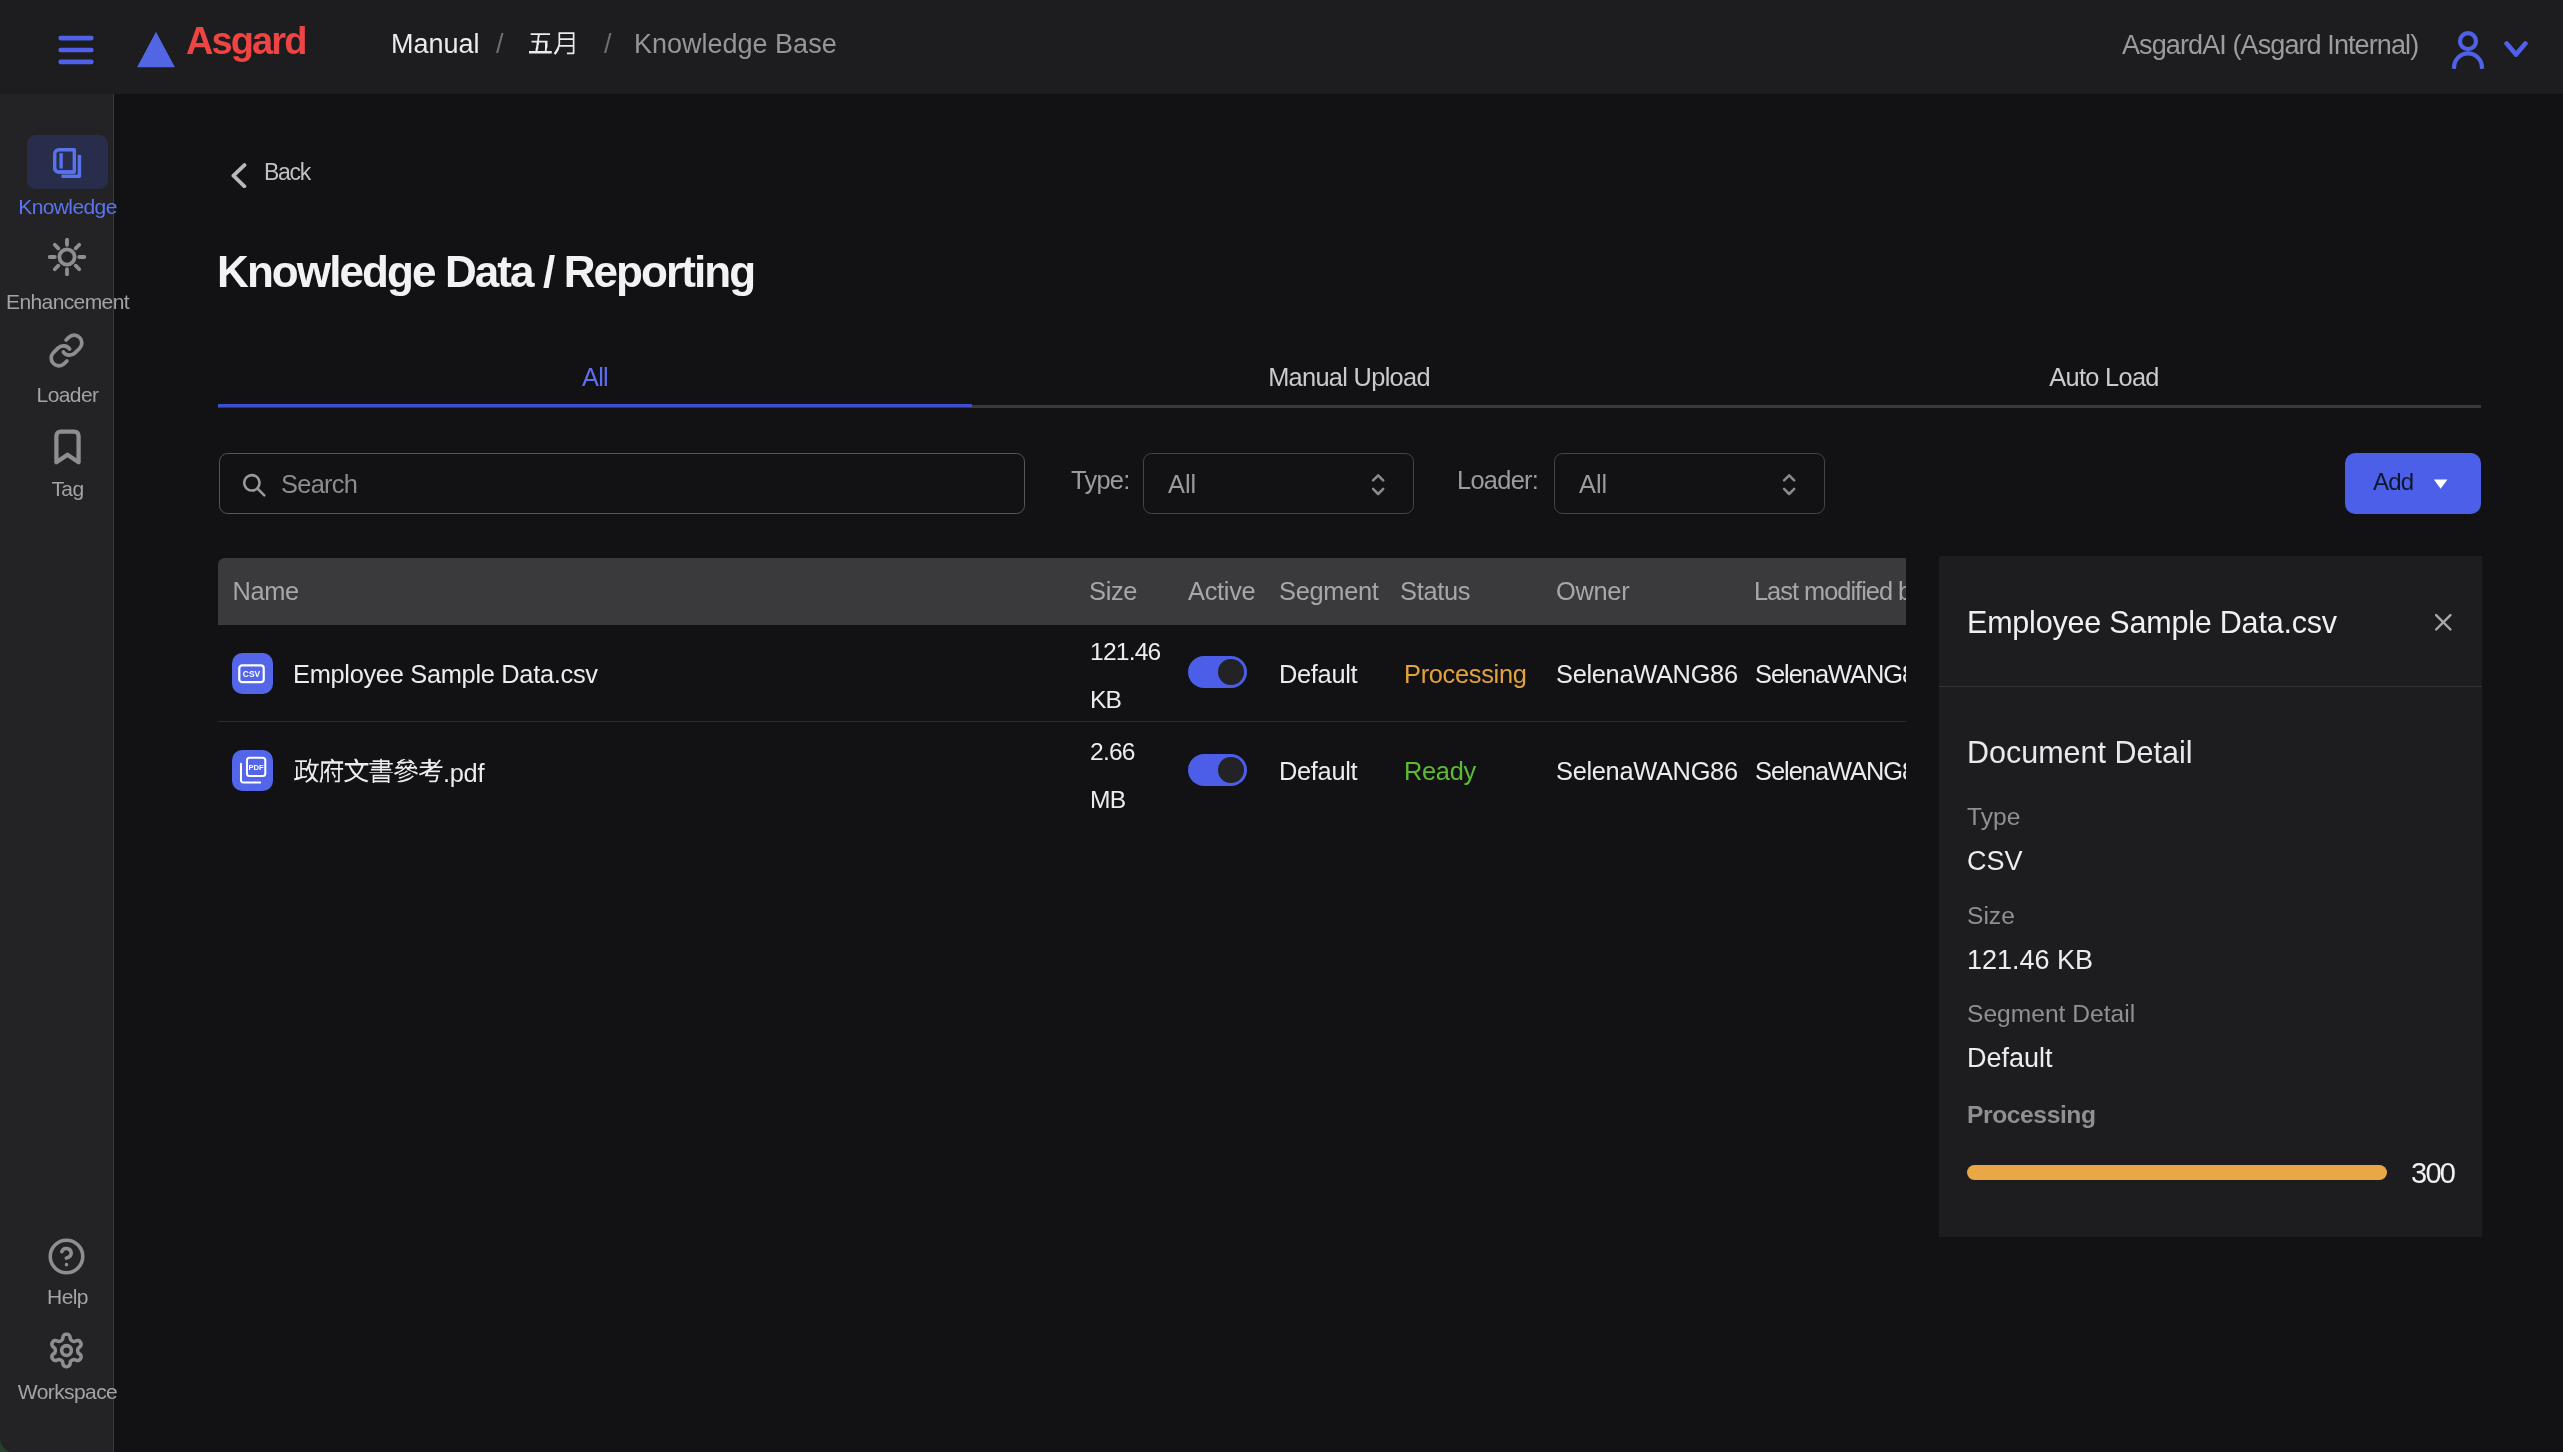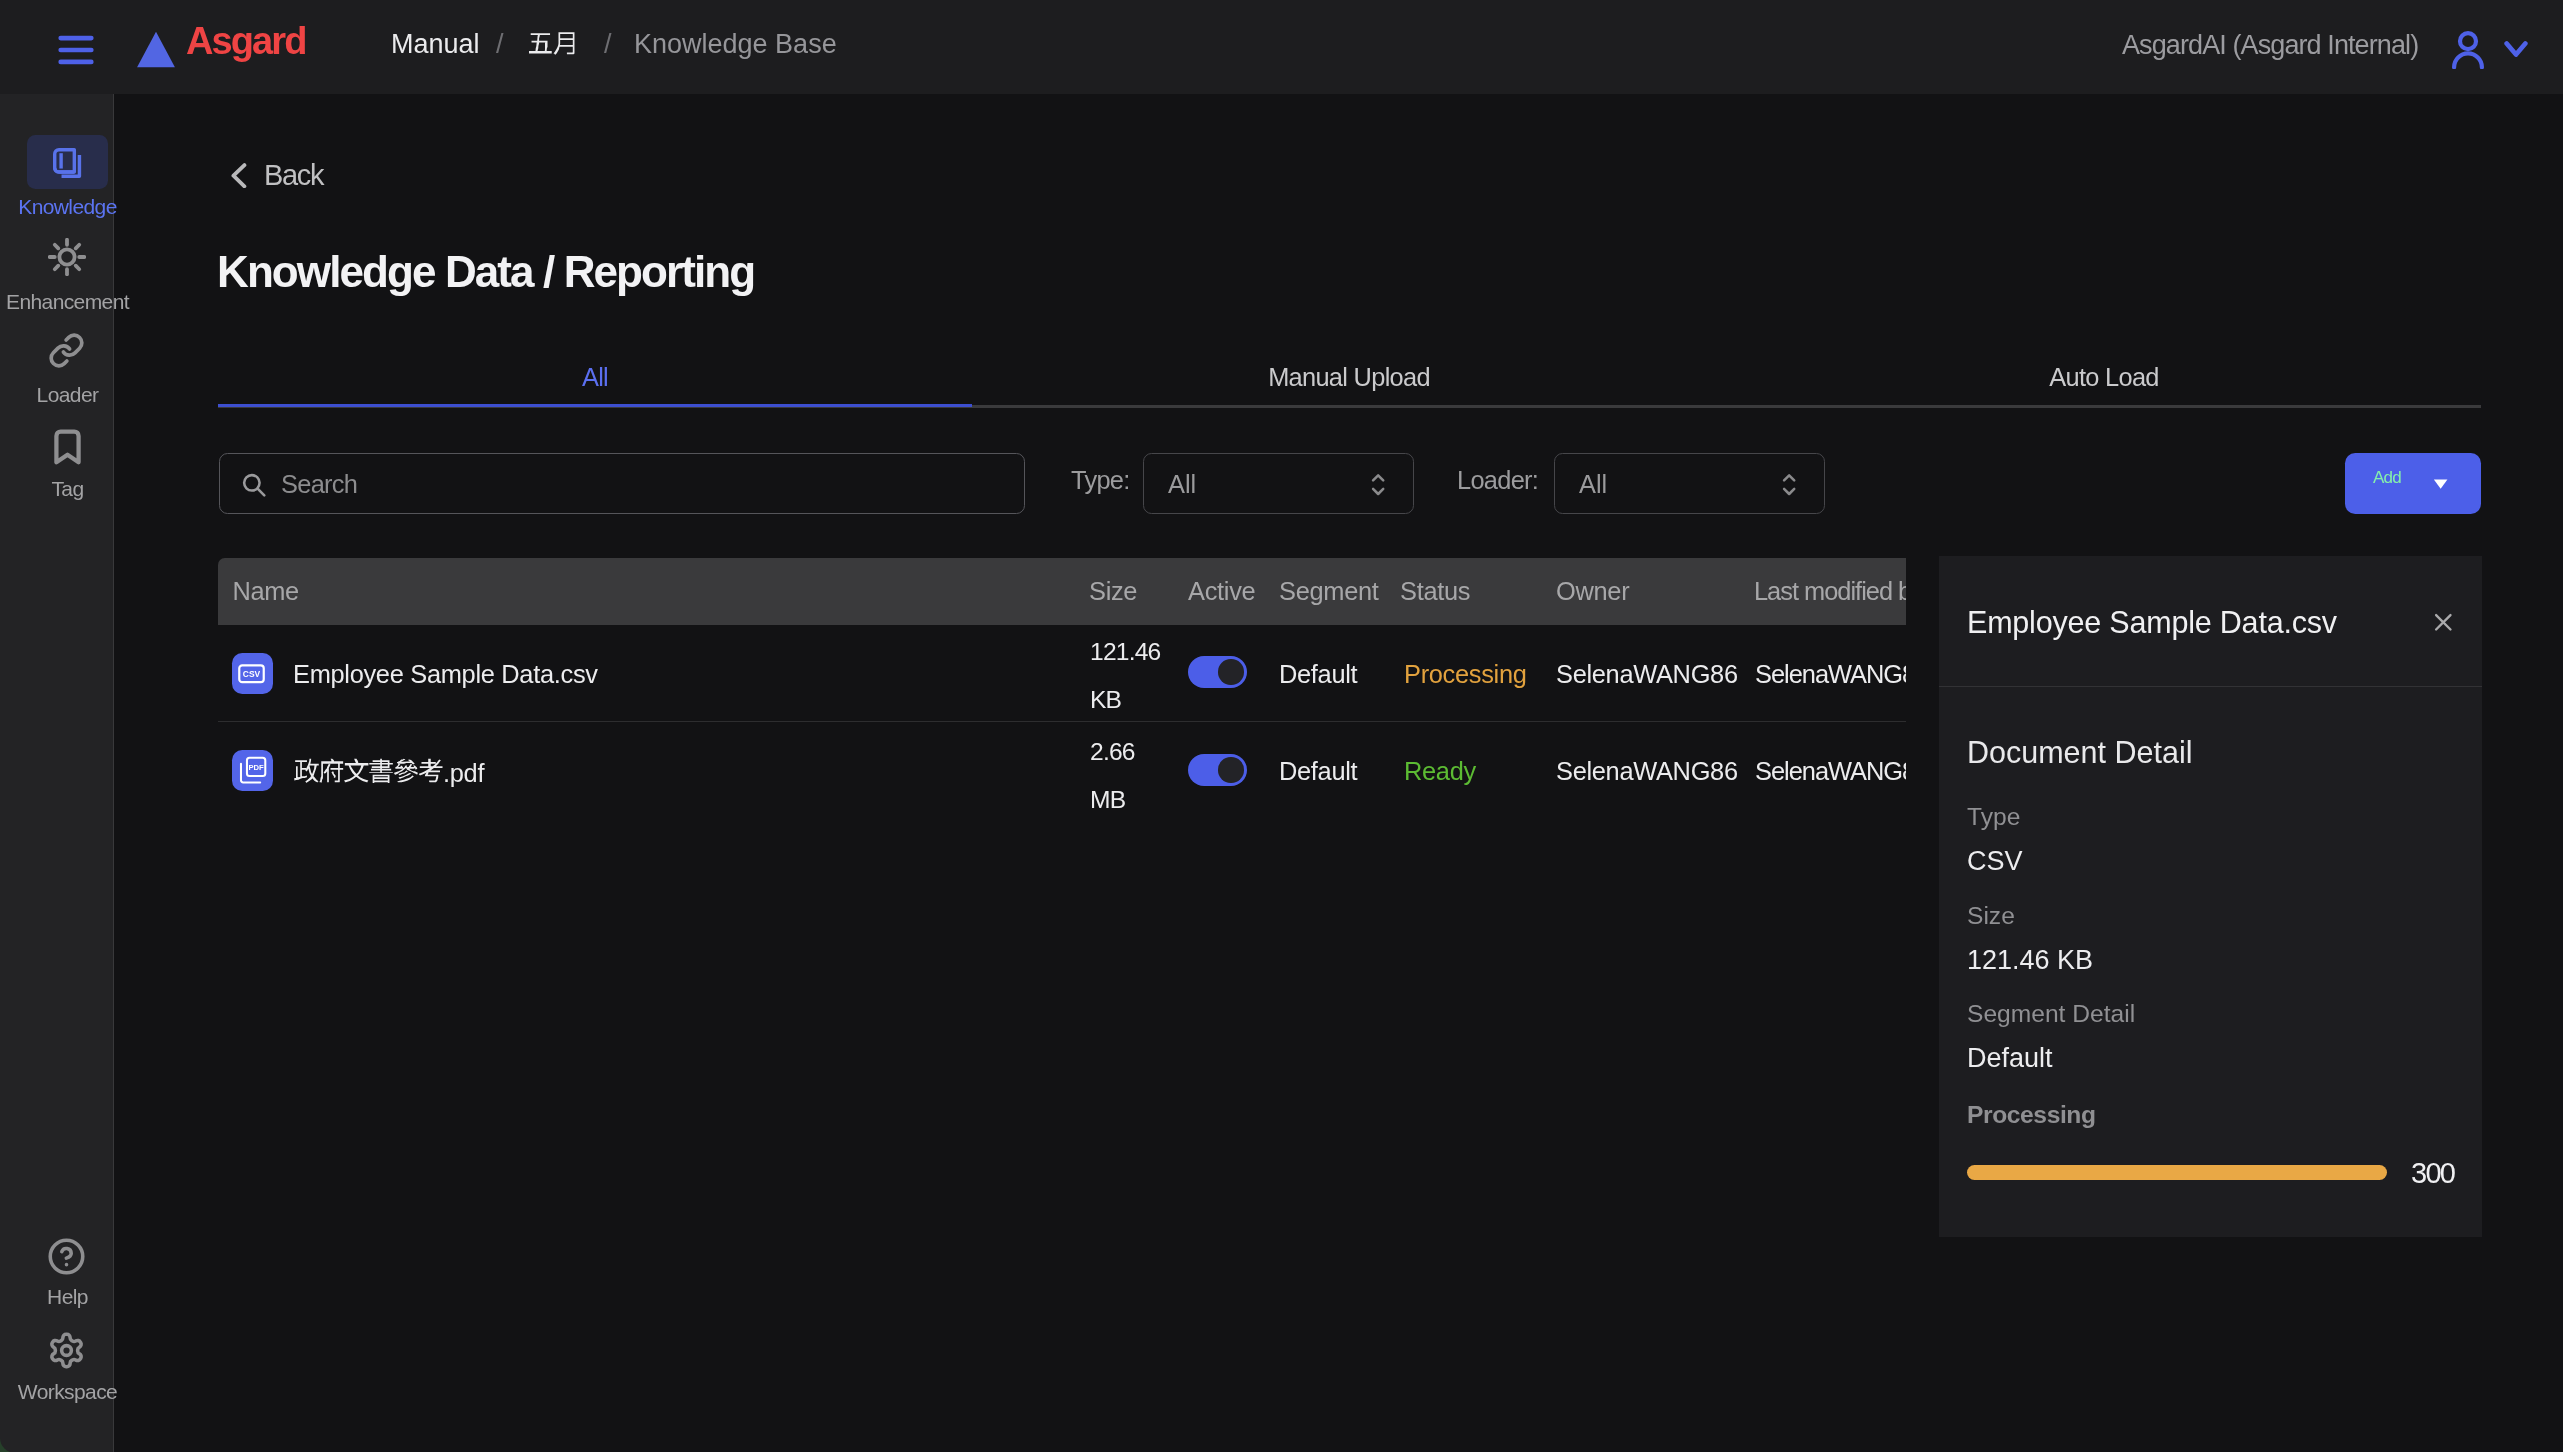--- a/index.html
+++ b/index.html
@@ -27,21 +27,21 @@
 .tab { position:absolute; top:363px; width:754px; text-align:center; font-size:25.4px; letter-spacing:-0.7px; }
 #tab-line { position:absolute; left:218px; top:405px; width:2263px; height:2.5px; background:#3a3a3c; }
 #tab-line-blue { position:absolute; left:218px; top:404px; width:754px; height:3.4px; background:#3d4fd0; }
 
 #searchbox { position:absolute; left:219px; top:453px; width:806px; height:61px; border:1.7px solid #55555a; border-radius:8.5px; }
 #searchbox .ph { position:absolute; left:61px; top:16px; font-size:25.4px; letter-spacing:-0.7px; color:#8c8c8e;text-align:center; }
 .flabel { position:absolute; top:466px; font-size:25.4px; letter-spacing:-0.7px; color:#9c9c9e; }
 .select { position:absolute; top:453px; height:61px; border:1.7px solid #46464a; border-radius:8.5px; }
 .select .val { position:absolute; left:24px; top:16px; font-size:25.4px; color:#9a9a9c; }
 #add-btn { position:absolute; left:2345px; top:453px; width:136px; height:61px; background:#4c5fe9; border-radius:10.2px; }
-#add-btn .t { position:absolute; left:28px; top:15.3px; font-size:17px; letter-spacing:-0.8px; color:#86efac; }
+#add-btn .t { position:absolute; left:28px; top:15.3px; font-size:24px; letter-spacing:-0.8px; color:#0f172a; }
 
 
 #table { position:absolute; left:218px; top:558px; width:1688px; height:280px; overflow:hidden; }
 #thead { position:absolute; left:0; top:0; width:1780px; height:67px; background:#3a3a3c; border-radius:6.8px 6.8px 0 0; }
 #thead span { position:absolute; top:18.6px; font-size:25.4px; letter-spacing:-0.3px; color:#a7a7a9;text-align:center; }
 .row { position:absolute; left:0; width:1780px; height:96px; }
 .cell { position:absolute; font-size:25.4px; letter-spacing:-0.3px; color:#ececee; }
 .sizecell { position:absolute; left:872px; font-size:24.6px; letter-spacing:-0.8px; color:#ececee; line-height:48px; }
 .rowline { position:absolute; left:0; top:163px; width:1688px; height:0.8px; background:#2d2d2f; }
 .fileicon { position:absolute; left:13.6px; width:41px; height:41px; background:#5365e9; border-radius:10.2px; }
@@ -147,21 +147,21 @@
       <path d="M12.22 2h-.44a2 2 0 0 0-2 2v.18a2 2 0 0 1-1 1.73l-.43.25a2 2 0 0 1-2 0l-.15-.08a2 2 0 0 0-2.73.73l-.22.38a2 2 0 0 0 .73 2.73l.15.1a2 2 0 0 1 1 1.72v.51a2 2 0 0 1-1 1.74l-.15.09a2 2 0 0 0-.73 2.73l.22.38a2 2 0 0 0 2.73.73l.15-.08a2 2 0 0 1 2 0l.43.25a2 2 0 0 1 1 1.73V20a2 2 0 0 0 2 2h.44a2 2 0 0 0 2-2v-.18a2 2 0 0 1 1-1.73l.43-.25a2 2 0 0 1 2 0l.15.08a2 2 0 0 0 2.73-.73l.22-.39a2 2 0 0 0-.73-2.73l-.15-.08a2 2 0 0 1-1-1.74v-.5a2 2 0 0 1 1-1.74l.15-.09a2 2 0 0 0 .73-2.73l-.22-.38a2 2 0 0 0-2.73-.73l-.15.08a2 2 0 0 1-2 0l-.43-.25a2 2 0 0 1-1-1.73V4a2 2 0 0 0-2-2z"></path>
       <circle cx="12" cy="12" r="3"></circle>
     </g>
   </svg>
   <div class="side-label" style="top:1286px">Workspace</div>
 </div>
 
 <svg class="abs" style="left:230px;top:163px" width="17" height="25.4" viewBox="0 0 20 30">
   <path d="M17 2.5 L4 15 L17 27.5" fill="none" stroke="#b9b9bb" stroke-width="4.5" stroke-linecap="round" stroke-linejoin="round"></path>
 </svg>
-<div class="abs" style="left:264px;top:159px;font-size:29px;letter-spacing:-1.3px;color:#c0c0c2">Back</div>
+<div class="abs" style="left:264px;top:159px;font-size:23px;letter-spacing:-1.3px;color:#c0c0c2">Back</div>
 
 <div id="h1">Knowledge Data / Reporting</div>
 
 <div class="tab" style="left:218px;color:#5b6ff0">All</div>
 <div class="tab" style="left:972px;color:#cacacc">Manual Upload</div>
 <div class="tab" style="left:1727px;color:#cacacc">Auto Load</div>
 <div id="tab-line"></div>
 <div id="tab-line-blue"></div>
 
 <div id="searchbox">

